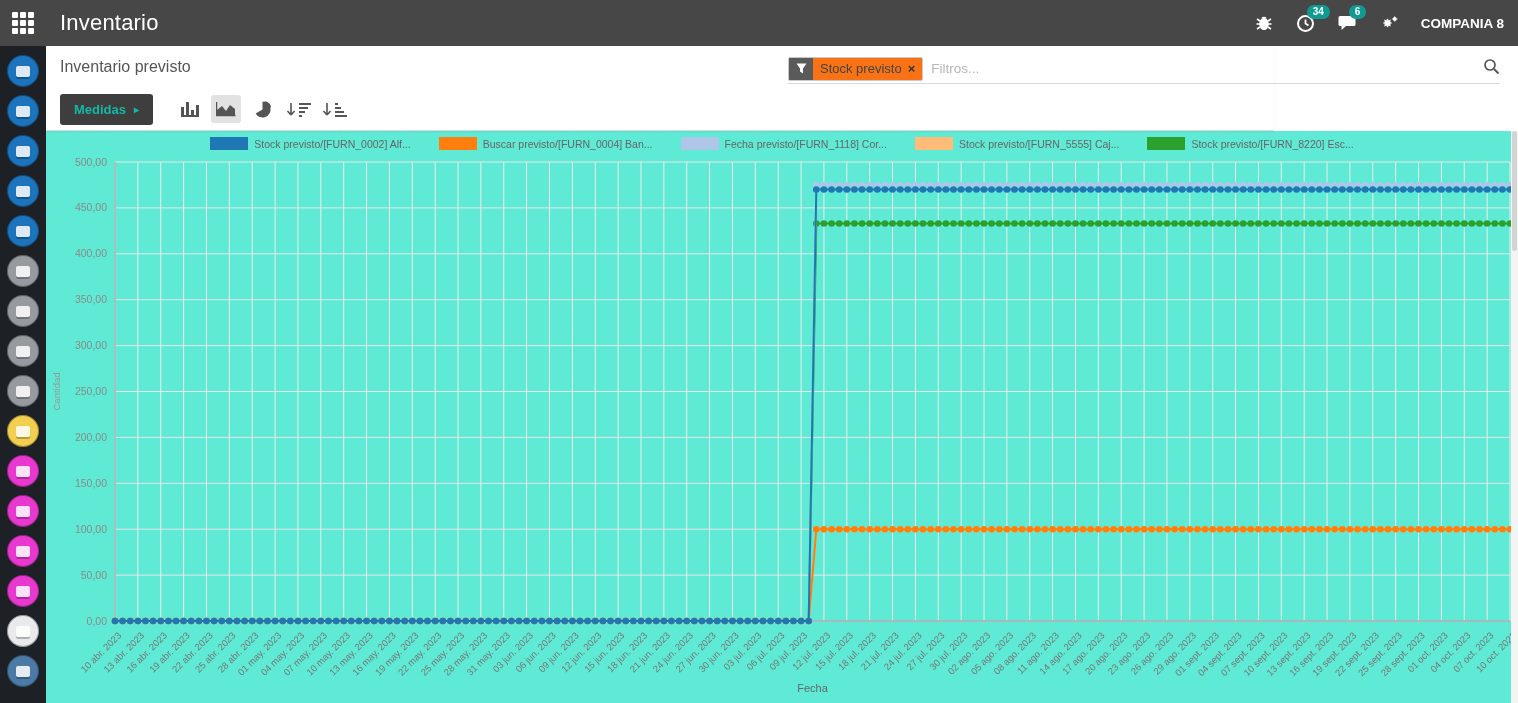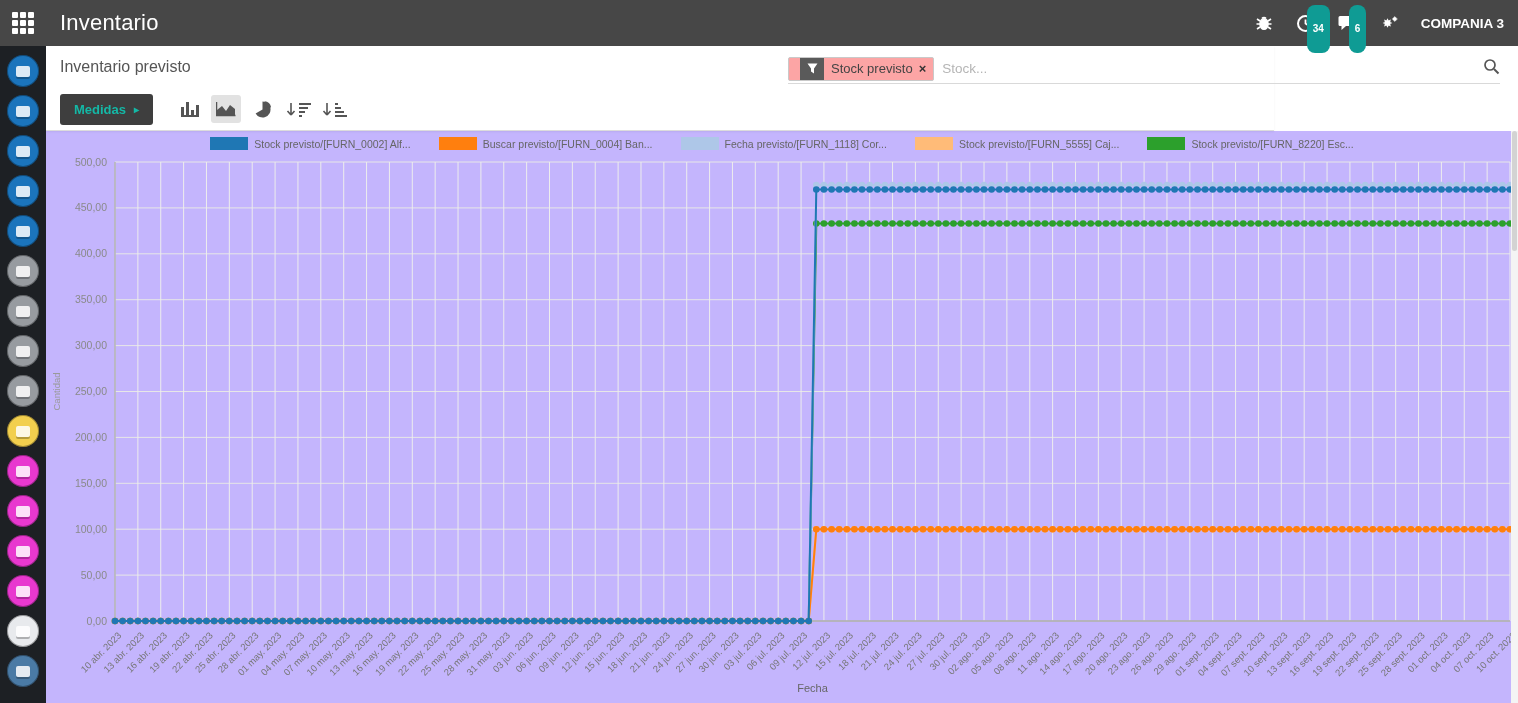--- a/index.html
+++ b/index.html
@@ -9,21 +9,21 @@
   
   .navbar { position:absolute; left:0; top:0; width:1518px; height:46px;
     background:#474747; display:flex; align-items:center; color:#fff; z-index:30; }
   .apps-btn { width:46px; height:46px; display:flex; align-items:center; justify-content:center; cursor:pointer; }
   .grid-icon { display:grid; grid-template-columns:repeat(3,6px); grid-template-rows:repeat(3,6px); gap:2px; }
   .grid-icon span { background:#fff; width:6px; height:6px; border-radius:1px; }
   .nav-title { font-size:22px; margin-left:14px; font-weight:400; letter-spacing:.2px; }
   .nav-right { margin-left:auto; display:flex; align-items:center; gap:20px; padding-right:14px; }
   .nav-ic { position:relative; width:22px; height:22px; display:flex; align-items:center; justify-content:center; cursor:pointer; }
   .badge { position:absolute; top:-7px; left:12px; background:#0f9b94; color:#fff; font-size:10px;
-    font-weight:bold; border-radius:8px; padding:18px 6px; line-height:12px; }
+    font-weight:bold; border-radius:8px; padding:1px 6px; line-height:12px; }
   .nav-company, .nav-user { font-size:13.5px; font-weight:bold; cursor:pointer; white-space:nowrap; }
   .avatar { width:26px; height:26px; border-radius:50%; overflow:hidden;
     background:radial-gradient(circle at 50% 38%, #e8c9a0 0 38%, #caa276 39% 70%, #8a6a4a 71%); 
     border:1px solid #6b6b6b; }
 
   
   .sidebar { position:absolute; left:0; top:46px; width:46px; height:657px; background:#1d2024; z-index:20;
     display:flex; flex-direction:column; align-items:center; padding-top:9px; gap:8px; }
   .app-circle { width:32px; height:32px; border-radius:50%; flex:0 0 auto; cursor:pointer;
     display:flex; align-items:center; justify-content:center; box-shadow:inset 0 0 0 1px rgba(0,0,0,.35); }
@@ -31,21 +31,21 @@
     box-shadow:0 2px 0 rgba(0,0,0,.25); }
 
   
   .control-panel { position:absolute; left:46px; top:46px; width:1228px; height:85px; background:#fff;
     border-bottom:1px solid #dcdcdc; box-shadow:0 1px 2px rgba(0,0,0,.06); z-index:10; }
   .cp-row1 { position:absolute; left:0; top:0; width:100%; height:42px; display:flex; align-items:center; }
   .breadcrumb { font-size:16px; color:#555; margin-left:14px; cursor:pointer; }
   .searchbar { position:absolute; left:742px; top:8px; width:712px; height:30px;
     border-bottom:1px solid #d9d9d9; display:flex; align-items:center; }
   .facet { display:flex; align-items:stretch; height:24px; border:1px solid #c9c9c9; border-radius:2px;
-    margin-right:8px; overflow:hidden; cursor:pointer; background:#fca5a5;padding-left:11px; }
+    margin-right:8px; overflow:hidden; cursor:pointer; background:#f97316; }
   .facet-ic { width:24px; background:#5a5a5a; color:#fff; display:flex; align-items:center; justify-content:center; }
   .facet-label { display:flex; align-items:center; gap:6px; padding:0 7px; font-size:13px; color:#444; }
   .facet-x { font-weight:bold; color:#333; font-size:13px; cursor:pointer; }
   .search-placeholder { font-size:13.5px; color:#b5b5b5; flex:1; }
   .search-mag { margin-left:auto; cursor:pointer; }
   .cp-row2 { position:absolute; left:0; top:42px; width:100%; height:42px; display:flex; align-items:center; }
   .measures-btn { margin-left:14px; background:#3e3e3e; color:#14b8a6; border:none; border-radius:3px;
     height:31px; padding:0 14px; font-size:13px; font-weight:bold; display:flex; align-items:center; gap:8px; cursor:pointer;
     font-family:"Liberation Sans",sans-serif; }
   .caret { font-size:10px; }
@@ -61,21 +61,21 @@
   
   .sorticon { display:flex; gap:3px; align-items:flex-start; }
   .sort-bars { display:flex; flex-direction:column; gap:2px; margin-top:2px; }
   .sort-bars span { height:2px; background:#555; display:block; }
 
   
   .barsicon { display:flex; align-items:flex-end; gap:2px; border-bottom:2px solid #555; padding-bottom:0; }
   .barsicon span { width:3px; background:#555; display:block; }
 
   
-  .chart-wrap { position:absolute; left:46px; top:131px; width:1472px; height:572px; background:#c4b5fd; }
+  .chart-wrap { position:absolute; left:46px; top:131px; width:1472px; height:572px; background:#5eead4; }
   .legend { position:absolute; left:0; top:6px; width:100%; display:flex; justify-content:center; gap:28px; }
   .legend-item { display:flex; align-items:center; gap:6px; cursor:pointer; }
   .legend-swatch { width:38px; height:13px; }
   .legend-label { font-size:10.5px; color:#666; }
   svg text { font-family:"Liberation Sans", sans-serif; }
 
   
   .scroll-track { position:absolute; right:0; top:131px; width:7px; height:572px; background:#f4f4f4; }
   .scroll-thumb { position:absolute; right:1px; top:0; width:5px; height:120px; background:#d3d3d3; border-radius:3px; }
 </style>
@@ -123,21 +123,21 @@
     <div class="nav-ic">
       <svg width="20" height="18" viewBox="0 0 20 18">
         <g fill="#fff">
           <circle cx="7.5" cy="9" r="3"></circle>
             <path d="M7.5 4.2 l1 2 h-2 z M7.5 13.8 l1 -2 h-2 z M2.7 9 l2 -1 v2 z M12.3 9 l-2 -1 v2 z M4.1 5.6 l2.1 .7 l-1.4 1.4 z M10.9 12.4 l-2.1 -.7 l1.4 -1.4 z M10.9 5.6 l-.7 2.1 l-1.4 -1.4 z M4.1 12.4 l.7 -2.1 l1.4 1.4 z"></path>
           <circle cx="14.8" cy="5" r="2"></circle>
             <path d="M14.8 1.9 l.7 1.4 h-1.4 z M14.8 8.1 l.7 -1.4 h-1.4 z M11.7 5 l1.4 -.7 v1.4 z M17.9 5 l-1.4 -.7 v1.4 z"></path>
         </g>
         </svg>
     </div>
-    <div class="nav-company">COMPANIA 3</div>
+    <div class="nav-company">COMPANIA 8</div>
   </div>
 </div>
 
 <div class="sidebar" id="sidebar">
     <div class="app-circle" style="background: rgb(27, 116, 188);">
       <div class="mini"></div>
     </div>
     <div class="app-circle" style="background: rgb(27, 116, 188);">
       <div class="mini"></div>
     </div>
@@ -193,21 +193,21 @@
         <div class="facet-ic">
           <svg width="11" height="11" viewBox="0 0 11 11">
               <path d="M0.5 0.5 h10 L7 5.5 v5 L4 8.5 v-3 z" fill="#fff"></path>
             </svg>
         </div>
         <div class="facet-label">
           <span>Stock previsto</span>
           <span class="facet-x">×</span>
         </div>
       </div>
-      <span class="search-placeholder">Stock...</span>
+      <span class="search-placeholder">Filtros...</span>
       <div class="search-mag">
         <svg width="17" height="17" viewBox="0 0 17 17">
             <circle cx="7" cy="7" r="5" fill="none" stroke="#555" stroke-width="1.7"></circle>
             <path d="M11 11 L15.5 15.5" stroke="#555" stroke-width="1.9"></path>
           </svg>
       </div>
     </div>
   </div>
 
   <div class="cp-row2">

